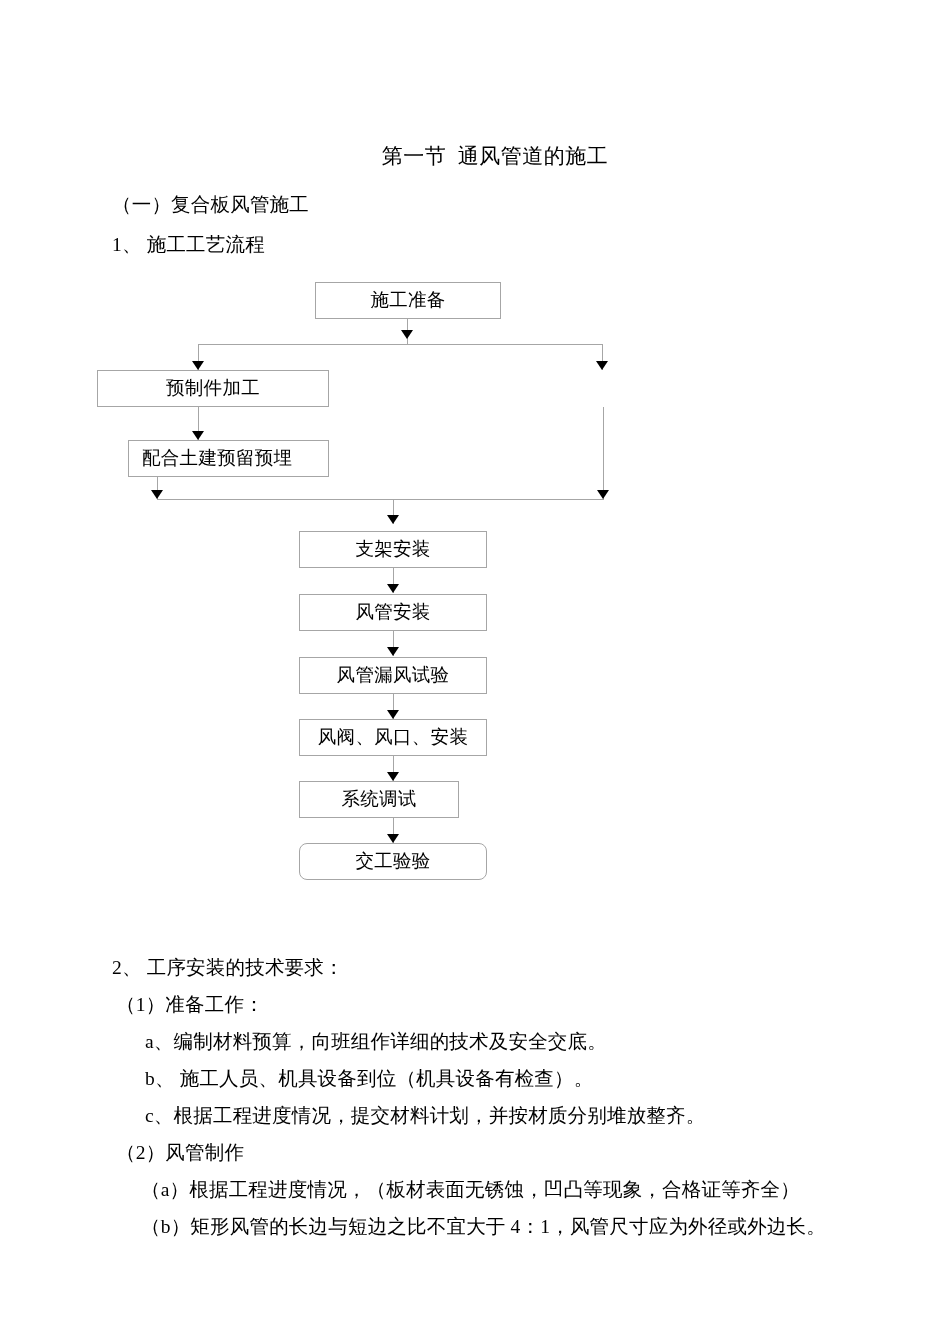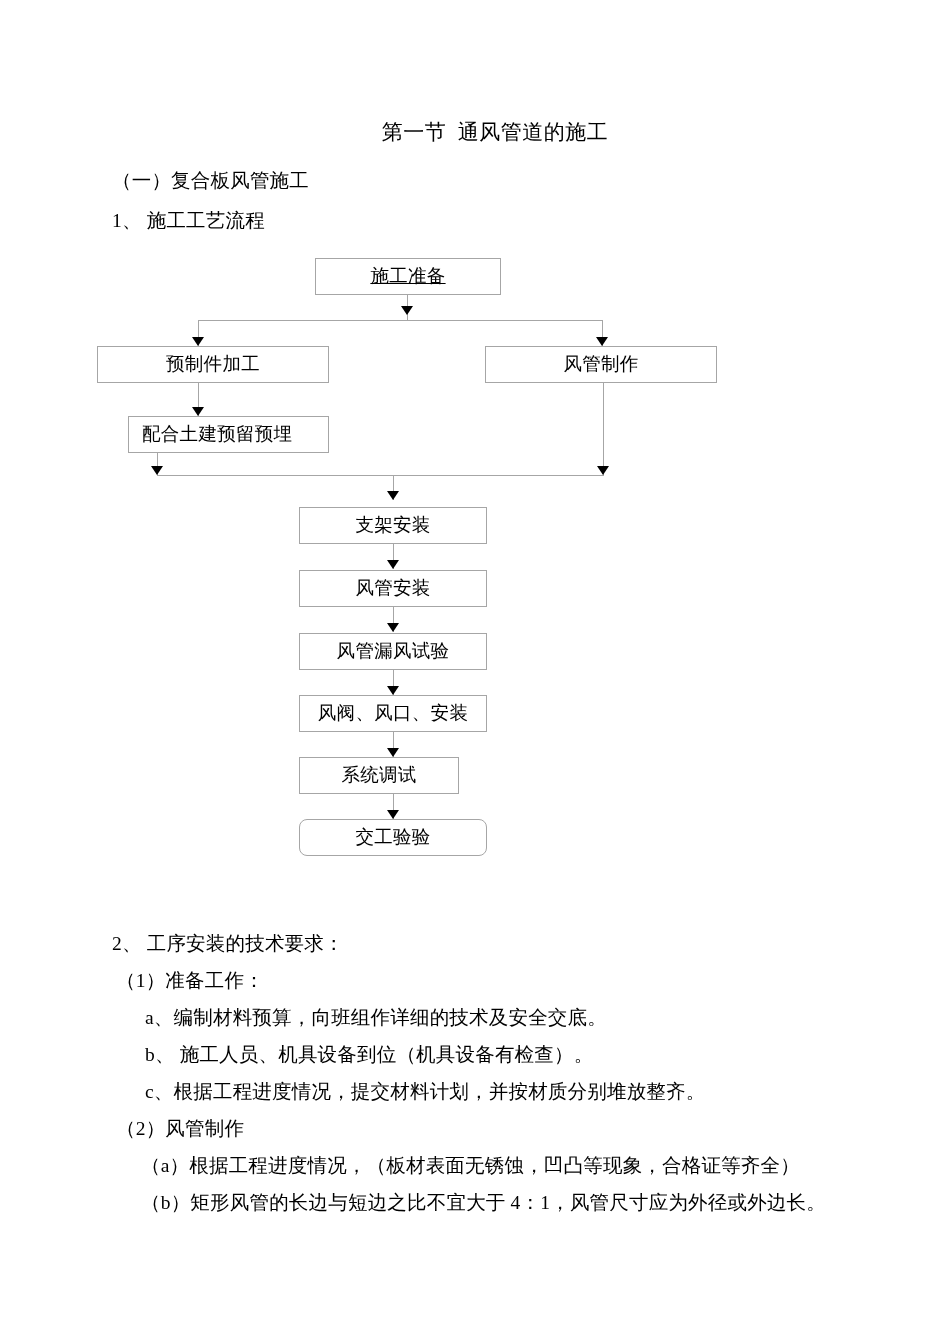--- a/index.html
+++ b/index.html
@@ -12,20 +12,21 @@
     height: 1344px;
     position: relative;
     font-family: "Liberation Serif", "DejaVu Serif", serif;
     color: #000000;
     overflow: hidden;
   }
 
   .page {
     position: absolute;
     inset: 0;
+    margin-top: 24px;
   }
 
   
   .doc-title {
     position: absolute;
     top: 118px;
     left: 0;
     width: 950px;
     text-align: center;
     padding-left: 40px;
@@ -98,33 +99,32 @@
 
 <div class="page">
 
   <div class="doc-title">第一节  通风管道的施工</div>
 
   <div class="line lvl0" style="top:167px;">（一）复合板风管施工</div>
   <div class="line lvl0" style="top:207px;font-family:Liberation Serif, serif;">1、 施工工艺流程</div>
 
   <div class="flow">
 
-    <div class="node center" style="left:315px; top:258px; width:186px; height:37px;text-decoration:underline;">施工准备</div>
+    <div class="node center" style="left:315px; top:258px; width:186px; height:37px;">施工准备</div>
 
     <div class="vline" style="left:407px; top:295px; height:25px;"></div>
     <div class="arrow" style="left:401px; top:306px;"></div>
 
     <div class="hline" style="left:198px; top:320px; width:405px;"></div>
     <div class="vline" style="left:198px; top:320px; height:26px;"></div>
     <div class="vline" style="left:602px; top:320px; height:26px;"></div>
     <div class="arrow" style="left:192px; top:337px;"></div>
     <div class="arrow" style="left:596px; top:337px;"></div>
 
     <div class="node center" style="left:97px; top:346px; width:232px; height:37px;">预制件加工</div>
-    <div class="node center" style="left:485px; top:346px; width:232px; height:37px;">风管制作</div>
 
     <div class="vline" style="left:198px; top:383px; height:33px;"></div>
     <div class="arrow" style="left:192px; top:407px;"></div>
 
     <div class="node leftal" style="left:128px; top:416px; width:201px; height:37px;">配合土建预留预埋</div>
 
     <div class="vline" style="left:157px; top:453px; height:22px;"></div>
     <div class="arrow" style="left:151px; top:466px;"></div>
 
     <div class="vline" style="left:603px; top:383px; height:92px;"></div>

